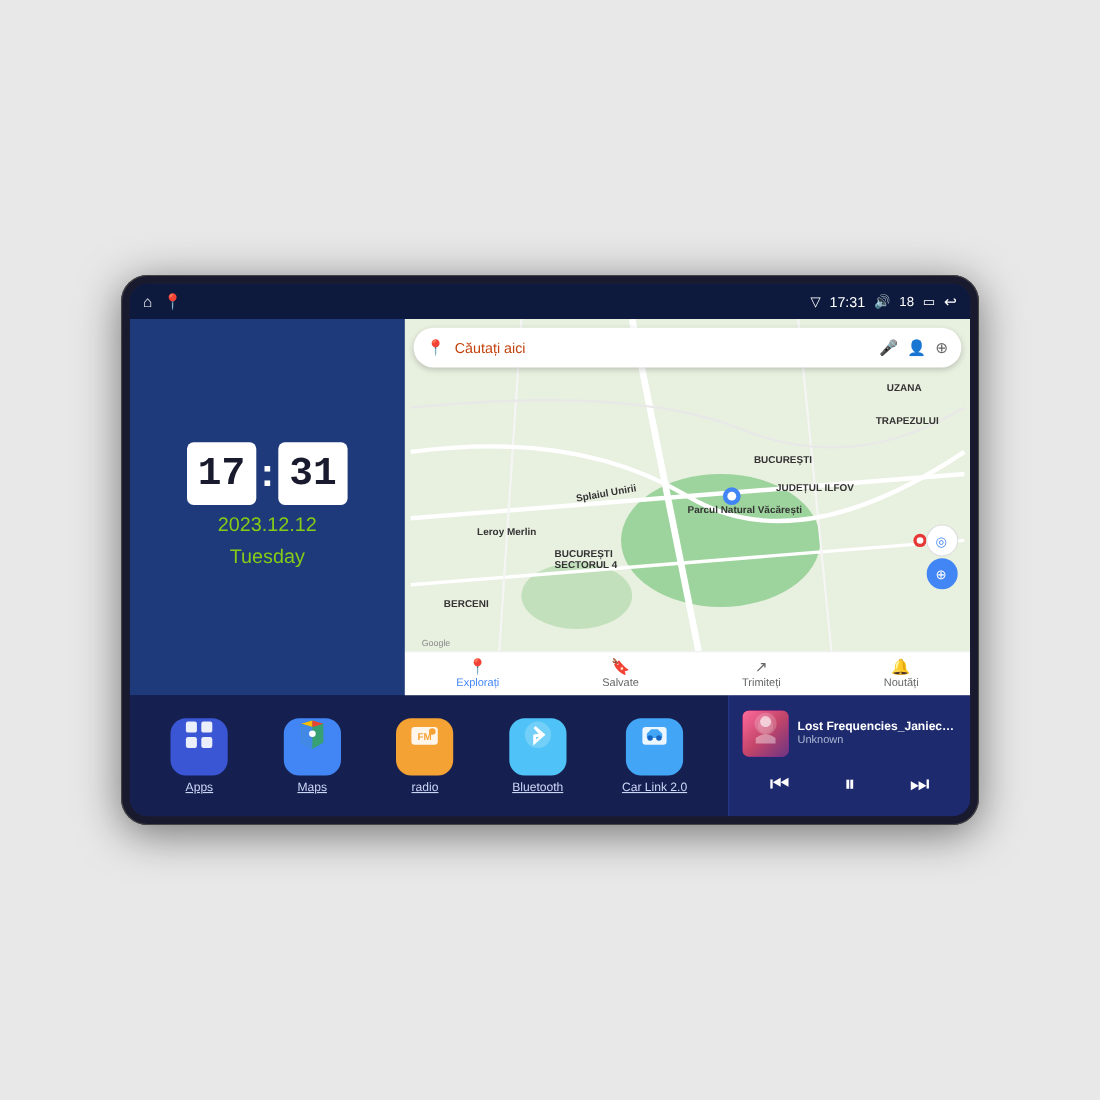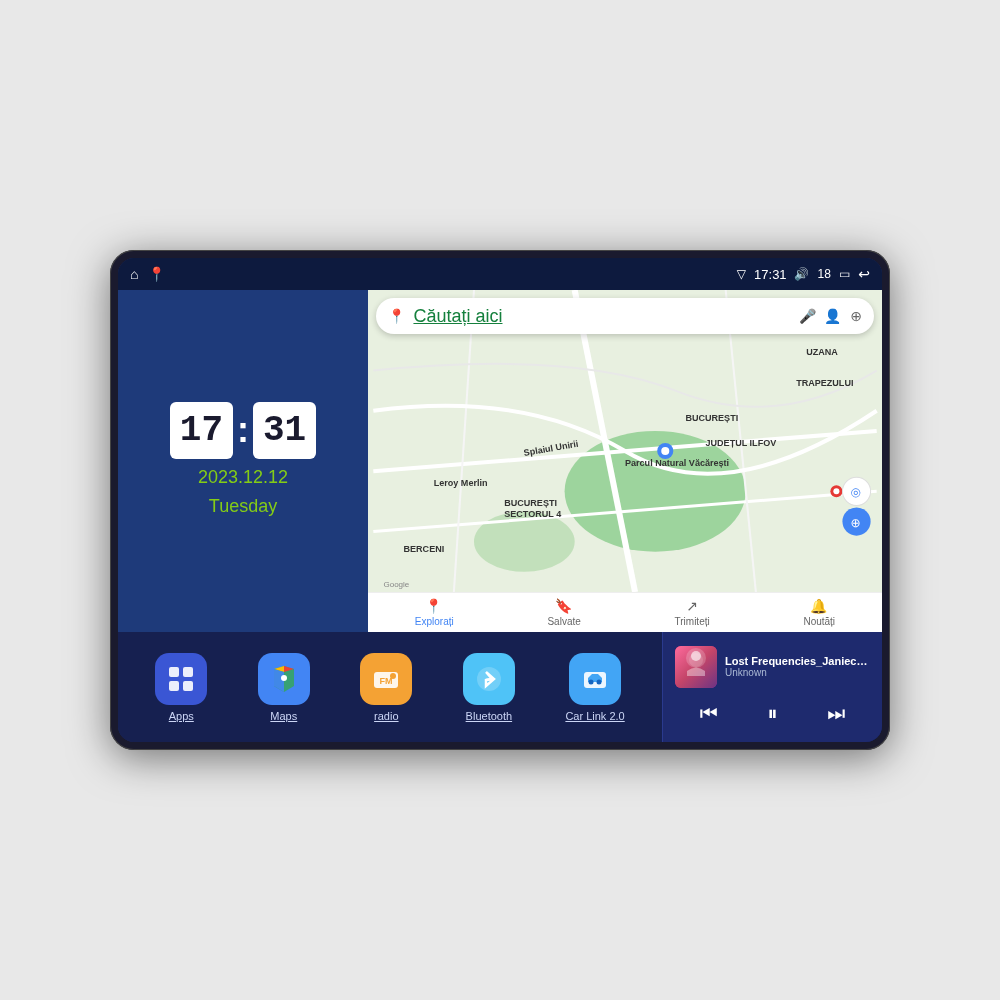--- a/index.html
+++ b/index.html
@@ -152,24 +152,23 @@
       box-shadow: 0 2px 6px rgba(0,0,0,0.2);
       gap: 8px;
     }
 
     .map-search-icon {
       font-size: 14px;
       color: #4285f4;
     }
 
     .map-search-text {
-      font-size: 18px;
-      color: #15803d;
+      font-size: 13px;
+      color: #c2410c;
       flex: 1;
-      text-decoration: underline;
     }
 
     .map-search-actions {
       display: flex;
       gap: 8px;
       font-size: 14px;
       color: #666;
     }
 
     .map-bg {
@@ -240,21 +239,21 @@
       align-items: center;
       gap: 5px;
       cursor: pointer;
     }
 
     .app-icon-img {
       width: 52px;
       height: 52px;
       border-radius: 14px;
       display: flex;
-      align-items: center;
+      align-items: flex-start;
       justify-content: center;
       font-size: 24px;
     }
 
     .app-label {
       color: #ccd6f6;
       font-size: 11px;
       text-align: center;
       text-decoration: underline;
     }

